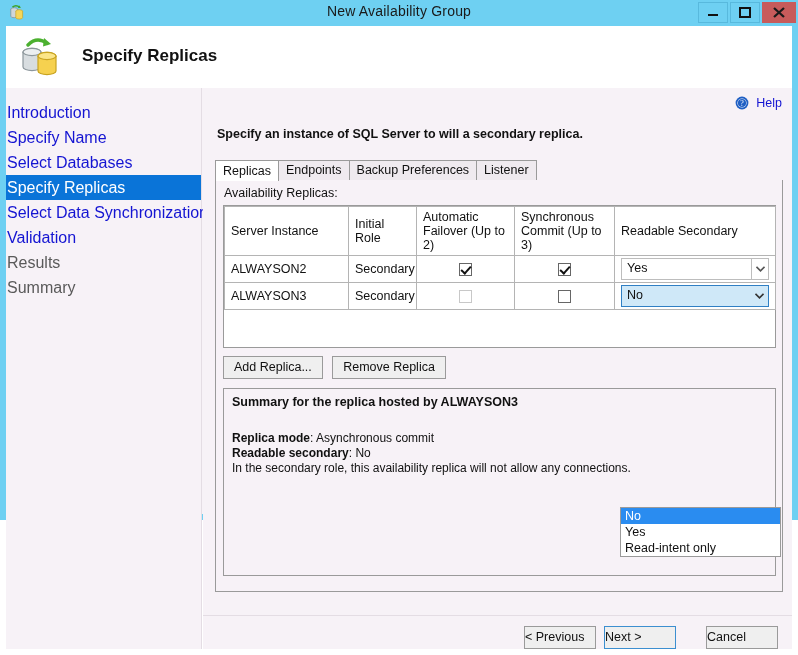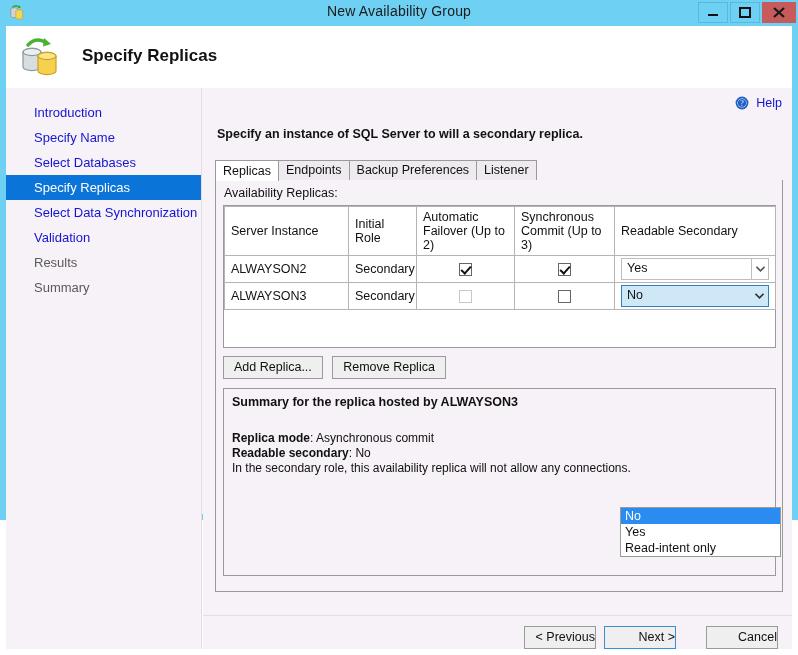--- a/index.html
+++ b/index.html
@@ -107,22 +107,22 @@
     width: 196px;
     height: 561px;
     background: #f7f2f7;
     border-right: 1px solid #e4dde4;
     box-sizing: border-box;
     padding-top: 12px;
   }
   .nav-item {
     height: 25px;
     line-height: 25px;
-    padding-left: 28px;
-    font-size: 13px;
+    padding-left: 1px;
+    font-size: 16px;
     color: #1414d2;
     cursor: default;
     white-space: nowrap;
   }
   .nav-item.muted { color: #5a5a5a; }
   .nav-item.active {
     background: #0a74d8;
     color: #ffffff;
   }
 
@@ -410,21 +410,21 @@
     width: 589px;
     height: 33px;
     background: #f7f2f7;
   }
   .footer-btn {
     position: absolute;
     top: 10px;
     width: 72px;
     height: 23px;
     line-height: 21px;
-    text-align: right;
+    text-align: left;
     font-size: 12.5px;
     color: #111111;
     background: #efefef;
     border: 1px solid #9a9a9a;
     box-sizing: border-box;
     cursor: default;
   }
   #fbtn-previous { right: 196px; }
   #fbtn-next { right: 116px; border: 1px solid #3c8fd0; }
   #fbtn-cancel { right: 14px; }

